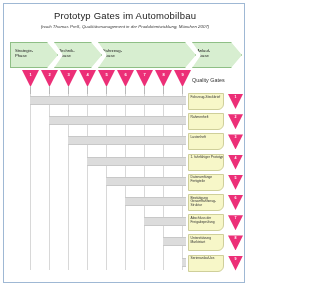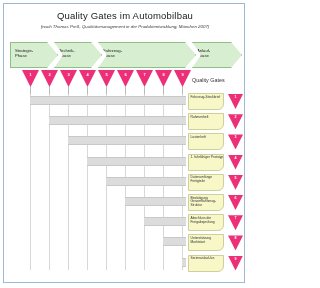--- a/index.html
+++ b/index.html
@@ -108,21 +108,21 @@
   .rtri b{
     position:absolute;left:0;top:1px;width:15px;
     text-align:center;font-size:3.6px;color:#fff;font-weight:bold;
   }
 </style>
 </head>
 <body>
 
 <div class="frame">
 
-  <div class="title">Quality Gates im Automobilbau</div>
+  <div class="title">Prototyp Gates im Automobilbau</div>
   <div class="subtitle">(nach Thomas Preß, Qualitätsmanagement in der Produktentwicklung, München 2007)</div>
 
   <div class="phases">
       <div class="arrow" style="left: 0px; width: 48px;">
         <span style="white-space: pre;">Strategie-
 Phase</span>
       </div>
       <div class="arrow" style="left: 44px; width: 48px;">
         <span style="white-space: pre;">Technik-
 Phase</span>

